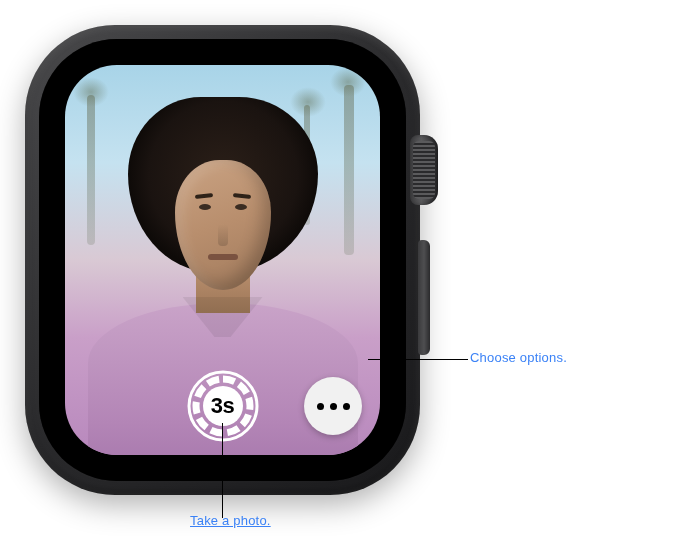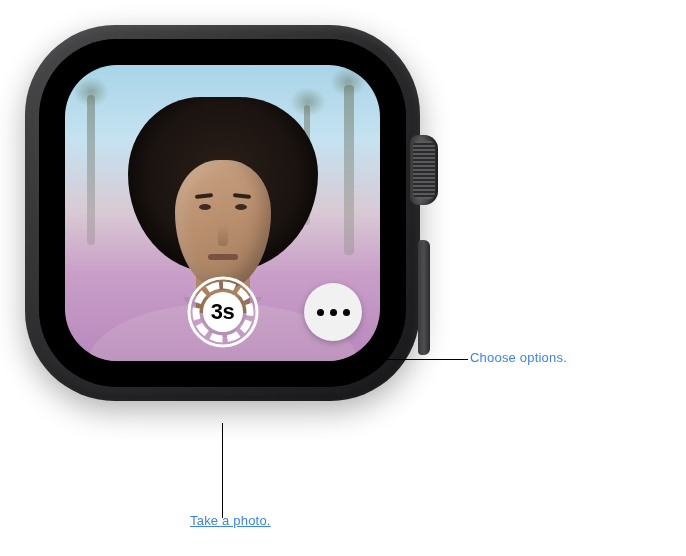--- a/index.html
+++ b/index.html
@@ -12,21 +12,21 @@
     box-sizing: border-box;
     position: relative;
   }
 
   
   .watch-case {
     position: absolute;
     left: 25px;
     top: 25px;
     width: 395px;
-    height: 376px;
+    height: 470px;
     background: linear-gradient(135deg, #4a4a4c 0%, #2a2a2c 50%, #1a1a1c 100%);
     border-radius: 90px;
     box-shadow:
       inset 0 2px 8px rgba(255,255,255,0.15),
       inset 0 -2px 8px rgba(0,0,0,0.5),
       0 10px 30px rgba(0,0,0,0.3);
   }
 
   
   .crown {

